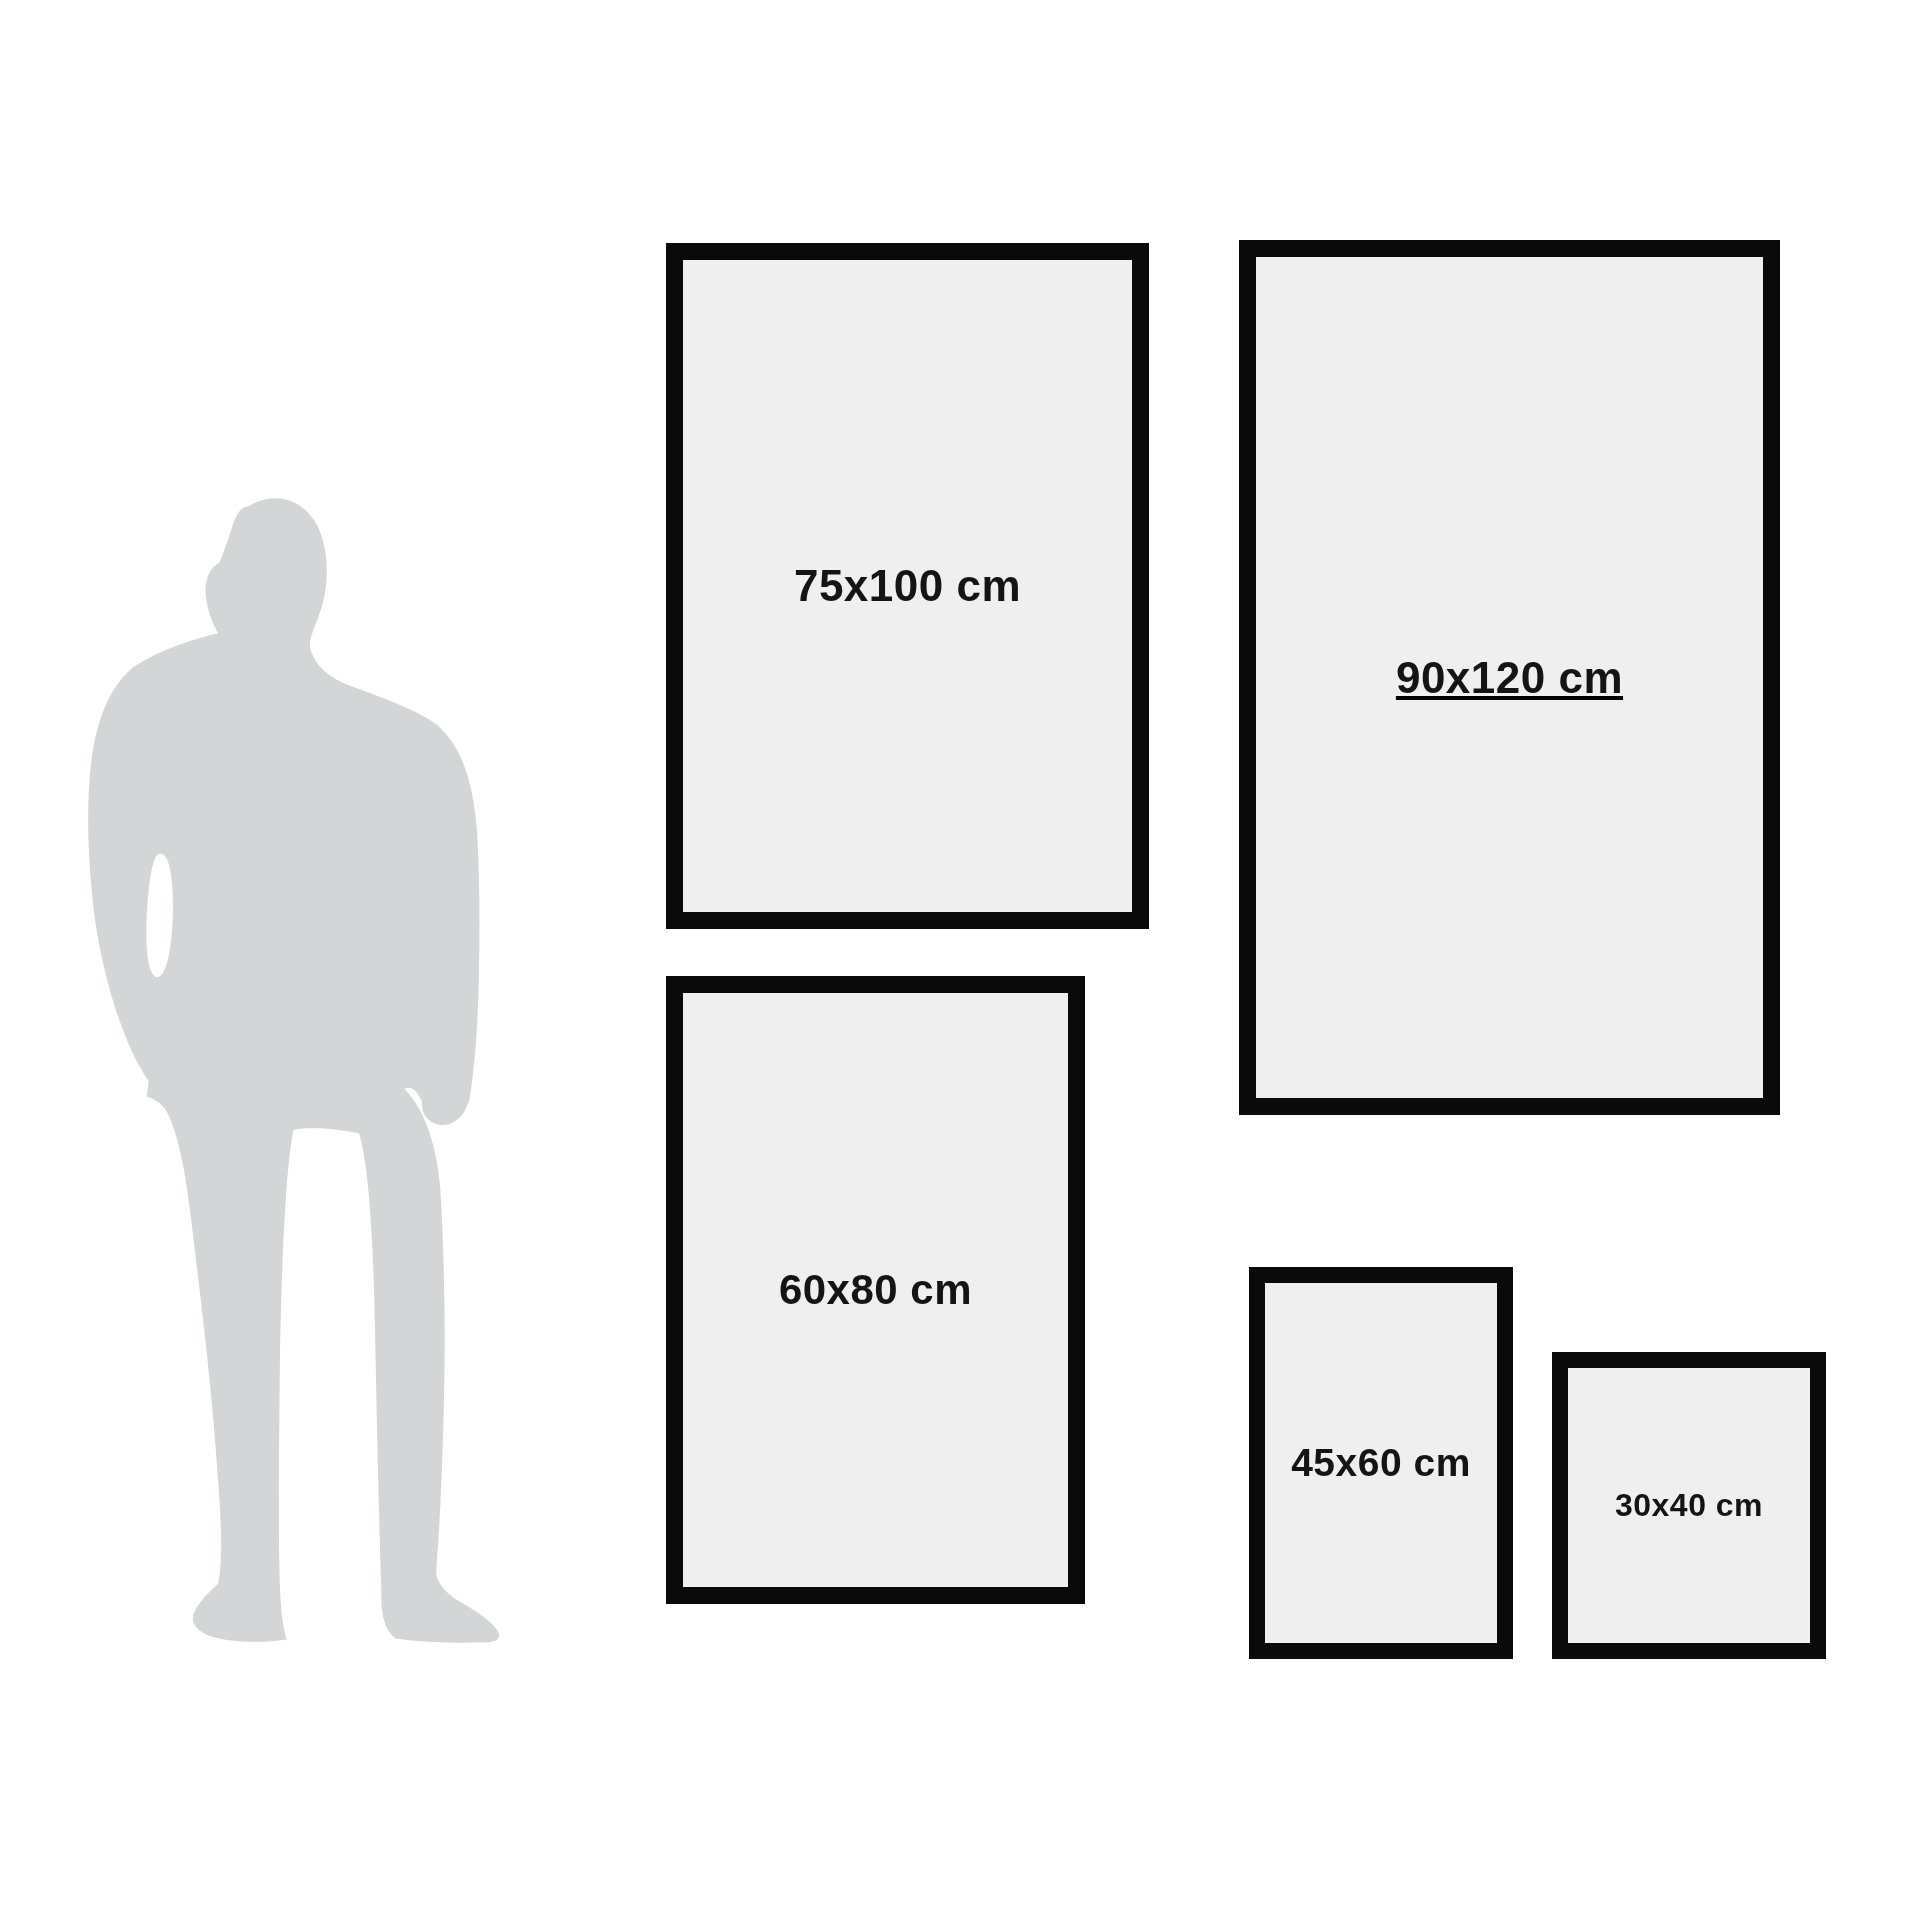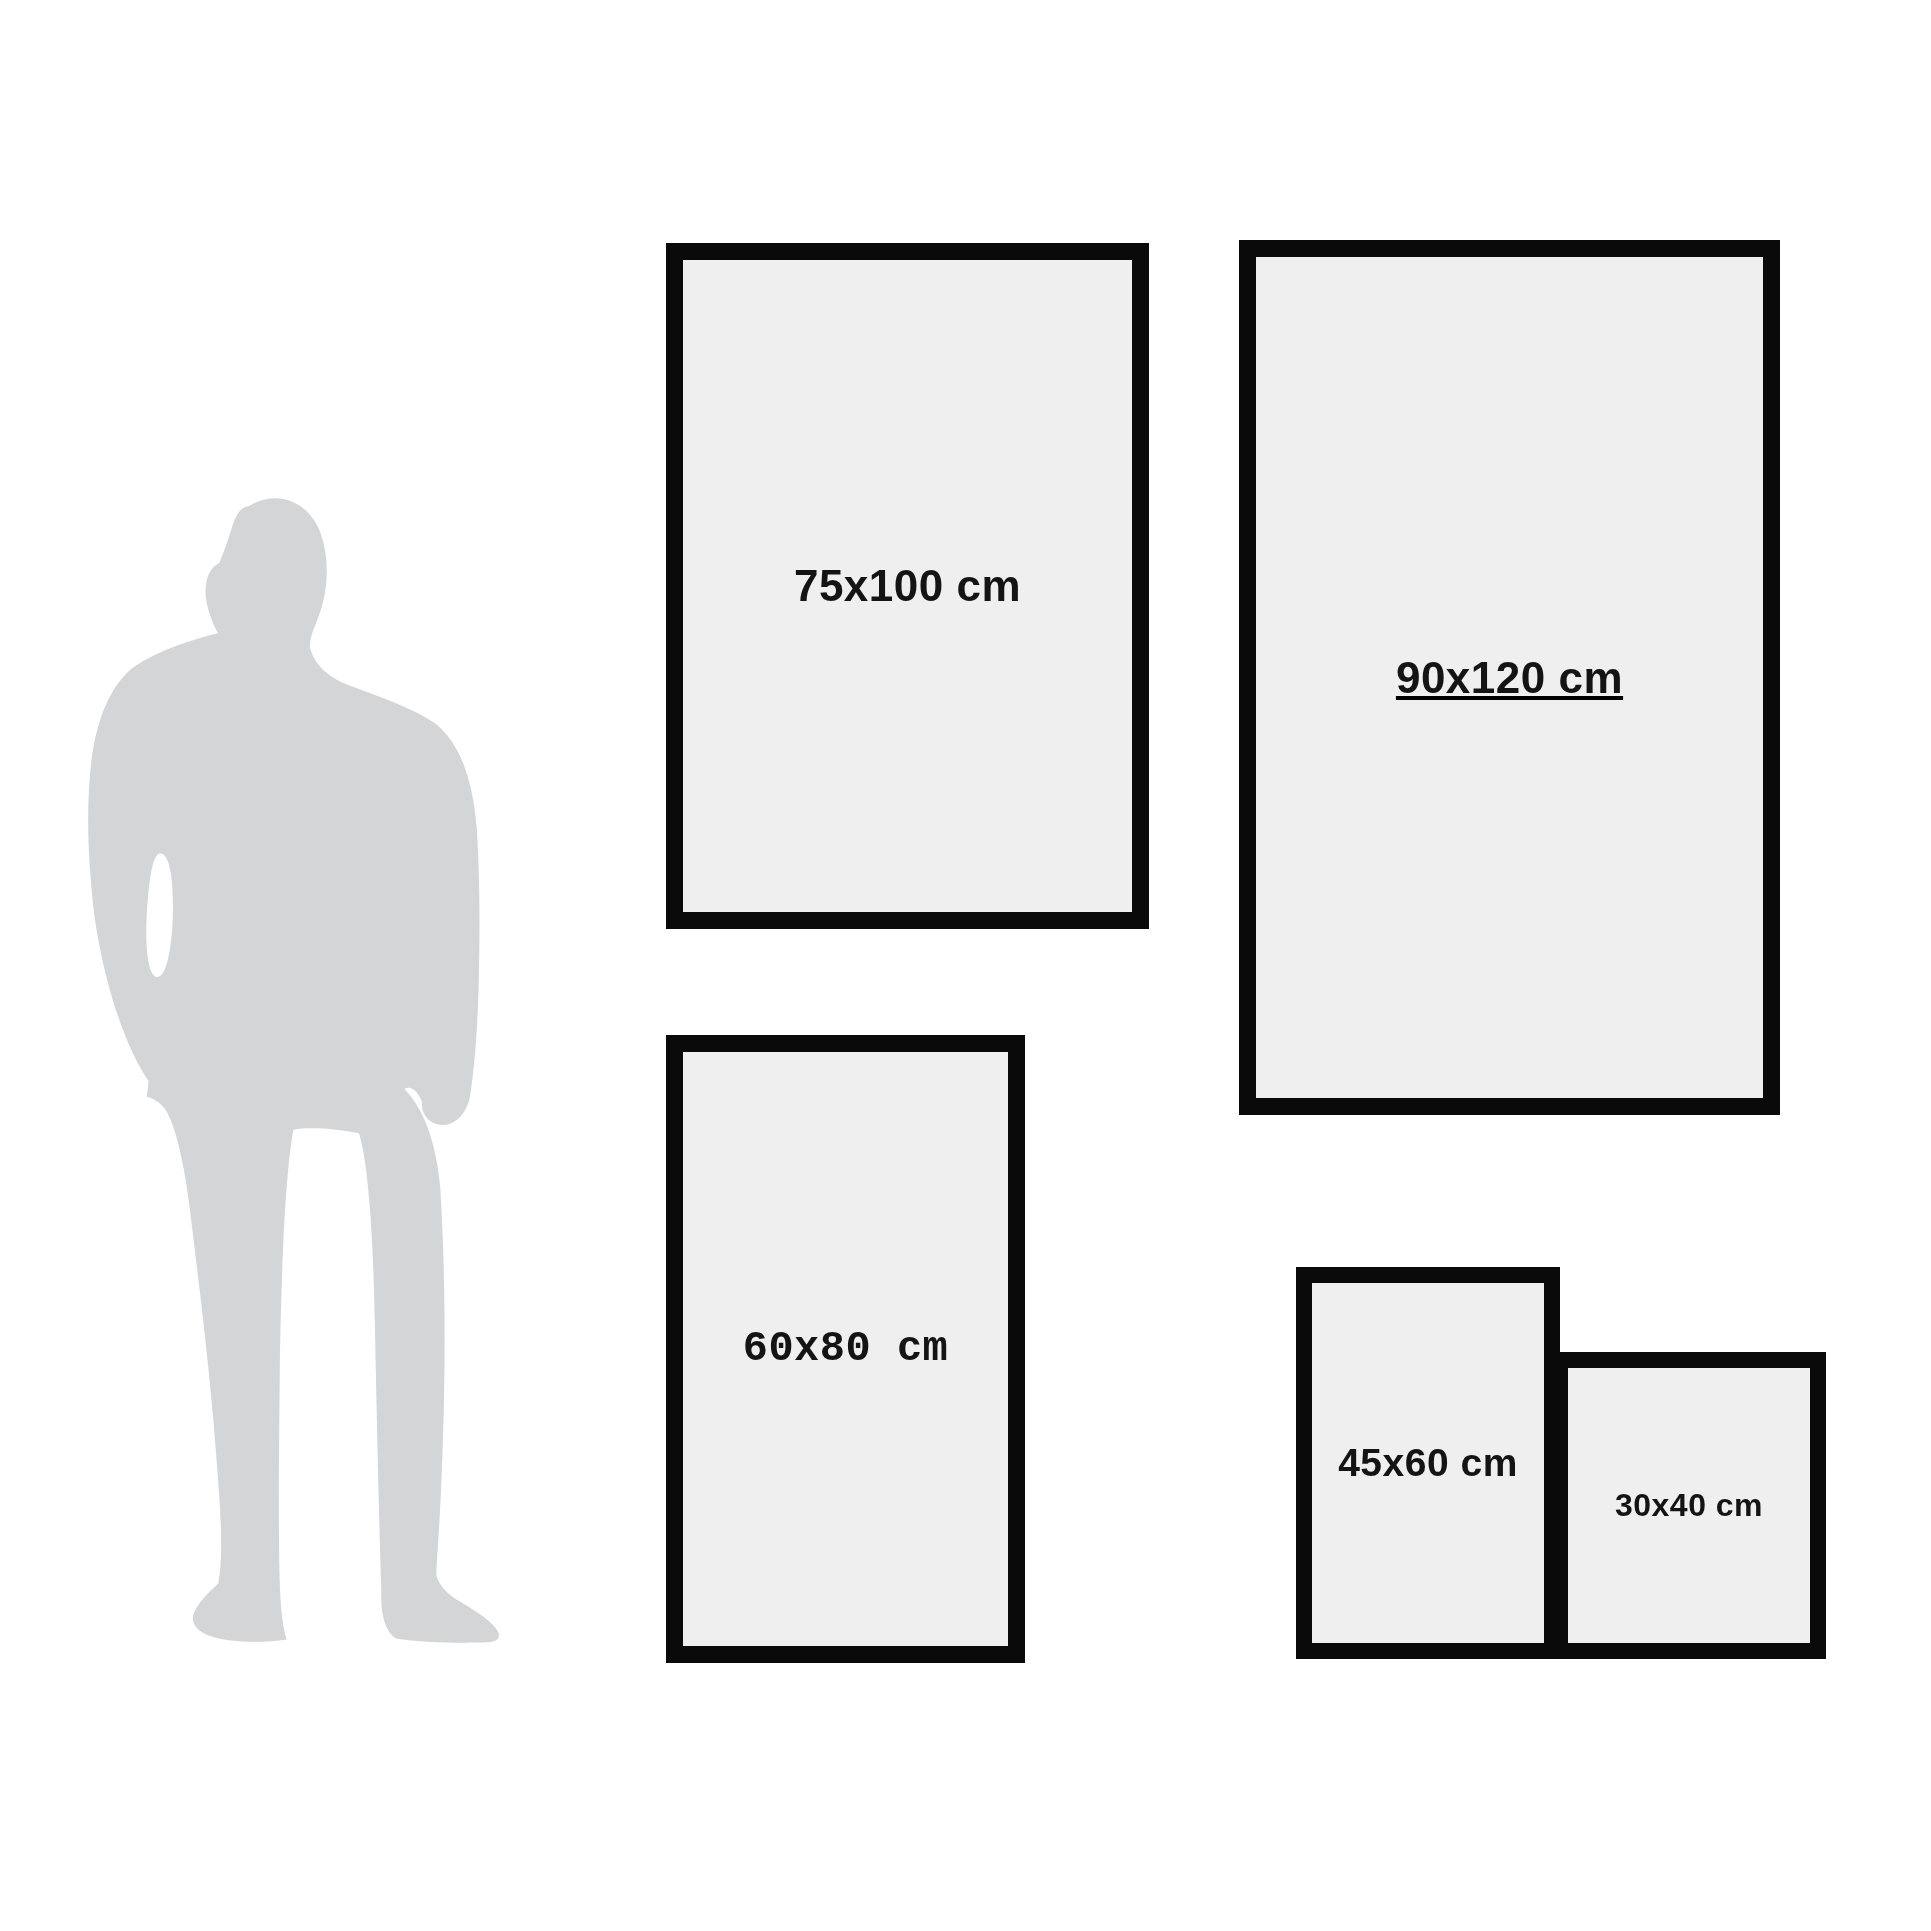--- a/index.html
+++ b/index.html
@@ -25,23 +25,23 @@
     color:#141414;
     font-weight:700;
     letter-spacing:0.5px;
     white-space:nowrap;
   }
   
   .frame-1{left:666px;top:243px;width:483px;height:686px;}
   .frame-1 .size-label{font-size:44px;}
   .frame-2{left:1239px;top:240px;width:541px;height:875px;text-decoration:underline;}
   .frame-2 .size-label{font-size:44px;}
-  .frame-3{left:666px;top:1035px;width:359px;height:628px;font-family:Liberation Mono, monospace;}
+  .frame-3{left:666px;top:976px;width:419px;height:628px;}
   .frame-3 .size-label{font-size:42px;}
-  .frame-4{left:1249px;top:1267px;width:264px;height:392px;border-width:16.4px;margin-left:47px;}
+  .frame-4{left:1249px;top:1267px;width:264px;height:392px;border-width:16.4px;}
   .frame-4 .size-label{font-size:39px;}
   .frame-5{left:1552px;top:1352px;width:274px;height:307px;border-width:16.4px;}
   .frame-5 .size-label{font-size:32px;}
 </style>
 </head>
 <body>
 
 <div class="canvas">
 
   <svg class="silhouette-svg" viewBox="0 0 2000 2000" xmlns="http://www.w3.org/2000/svg" aria-hidden="true">

